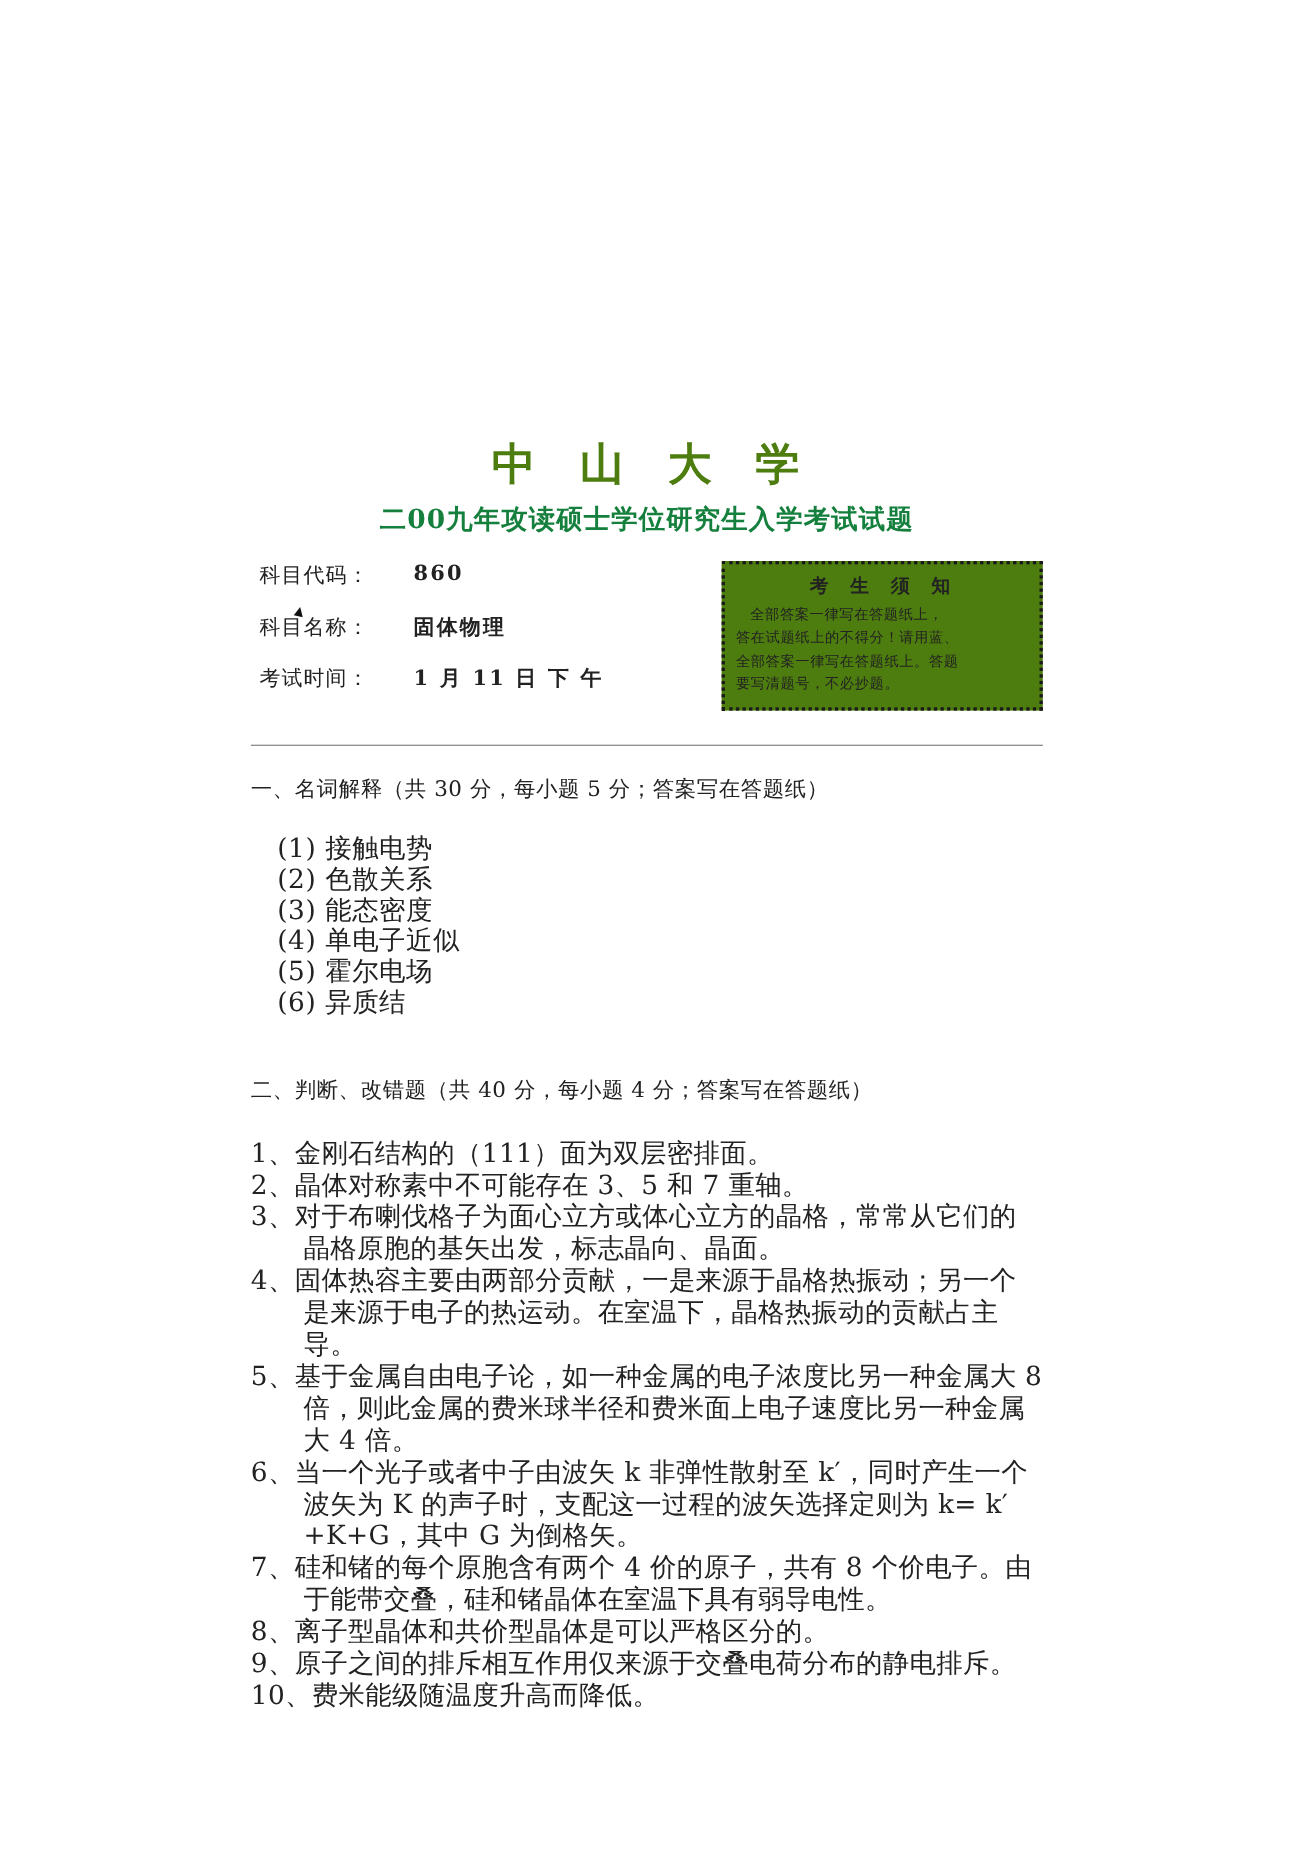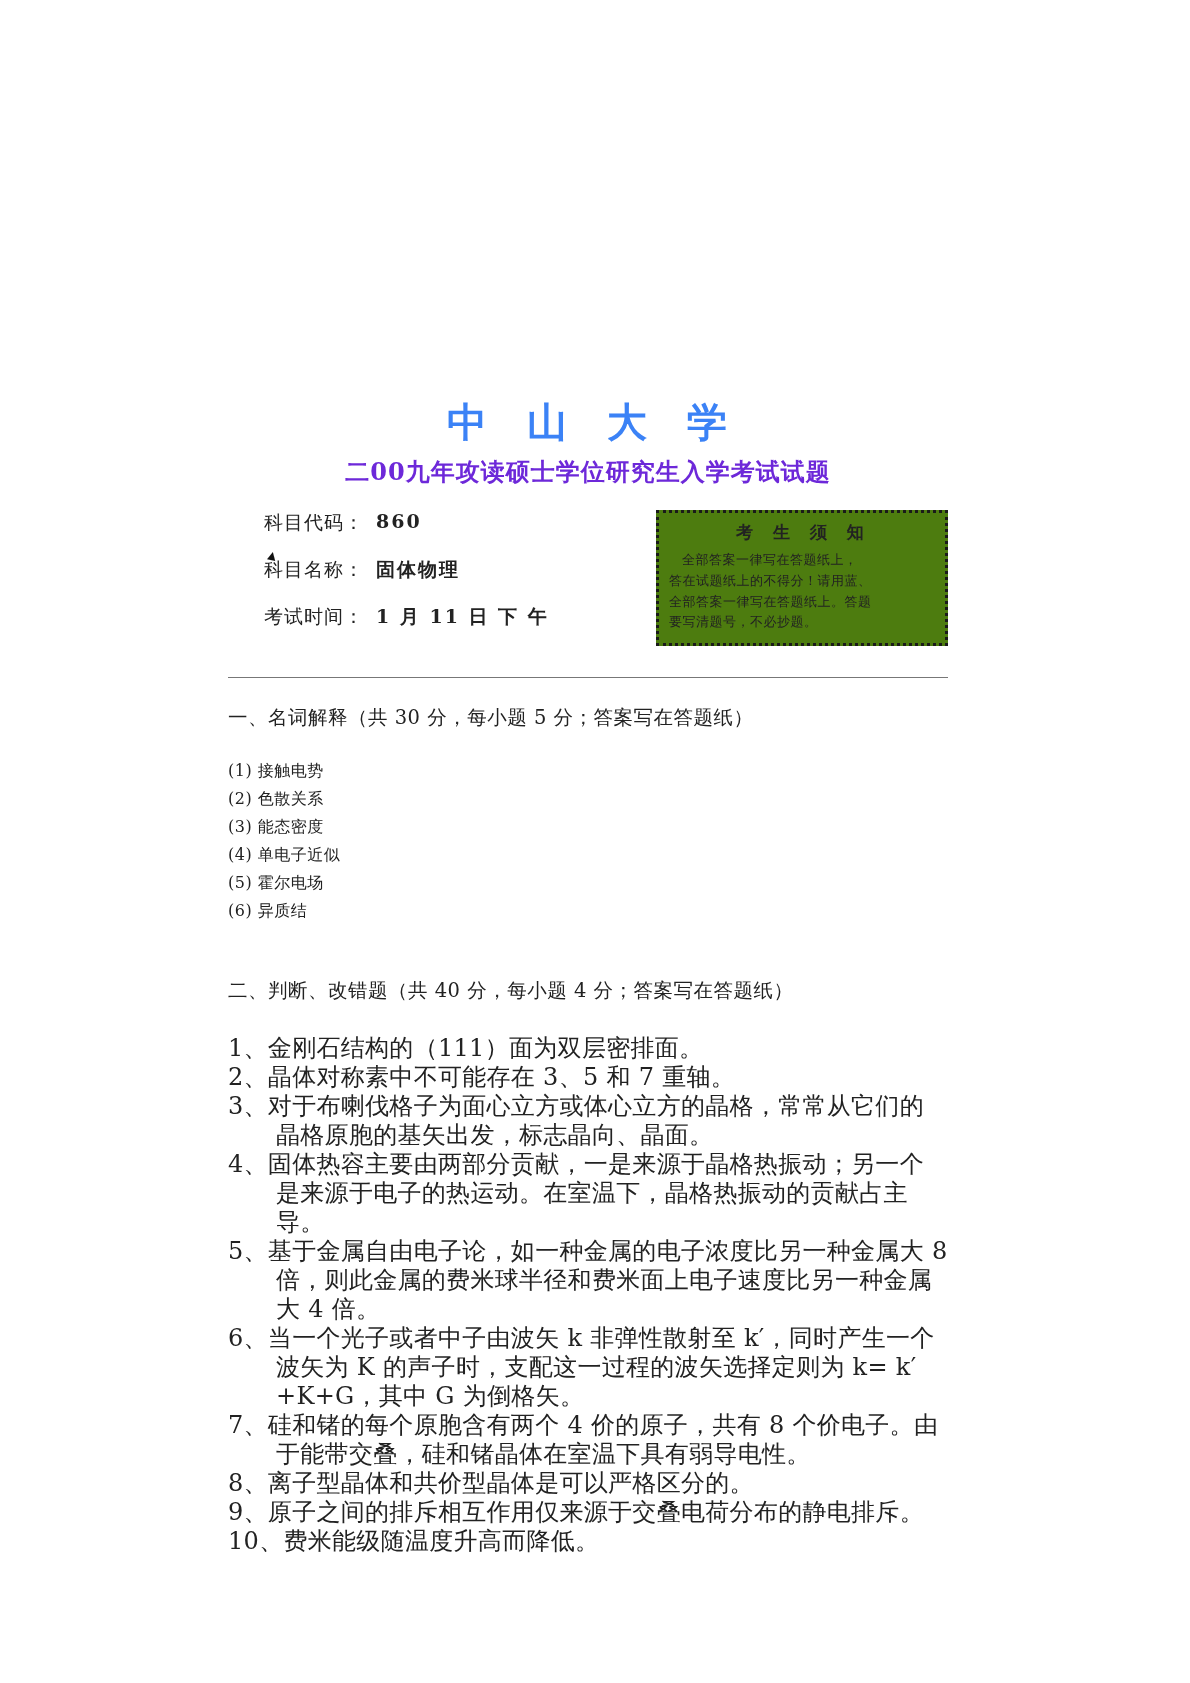--- a/index.html
+++ b/index.html
@@ -21,42 +21,41 @@
     left: 228px;
     top: 400px;
     width: 720px;
   }
   .uni-title {
     text-align: center;
     font-size: 40px;
     font-weight: bold;
     word-spacing: 22px;
     letter-spacing: 2px;
-    color: #3b82f6;
+    color: #4d7c0f;
     line-height: 1.1;
   }
   .exam-title {
     text-align: center;
     font-size: 24px;
     font-weight: bold;
     letter-spacing: 1px;
     margin-top: 12px;
-    color: #6d28d9;
+    color: #15803d;
   }
   .head-row {
     display: flex;
     justify-content: space-between;
     align-items: flex-start;
     margin-top: 22px;
   }
   .meta-col {
     width: 400px;
     padding-left: 8px;
     font-size: 19px;
-    text-align: right;
   }
   .meta-line {
     display: flex;
     margin-bottom: 21px;
     position: relative;
   }
   .meta-label {
     width: 128px;
     letter-spacing: 1px;
   }
@@ -100,21 +99,22 @@
     margin: 26px 0 0 0;
     width: 100%;
   }
   .section-heading {
     font-size: 19.5px;
     margin-top: 26px;
     letter-spacing: 0.5px;
   }
   .terms-list {
     margin-top: 26px;
-    font-size: 16px;
+    font-size: 24px;
+    margin-left: 24px;
   }
   .term-item {
     line-height: 28px;
     letter-spacing: 0.5px;
   }
   .sec2-heading { margin-top: 52px; }
   .judge-list {
     margin-top: 30px;
     font-size: 24px;
   }

